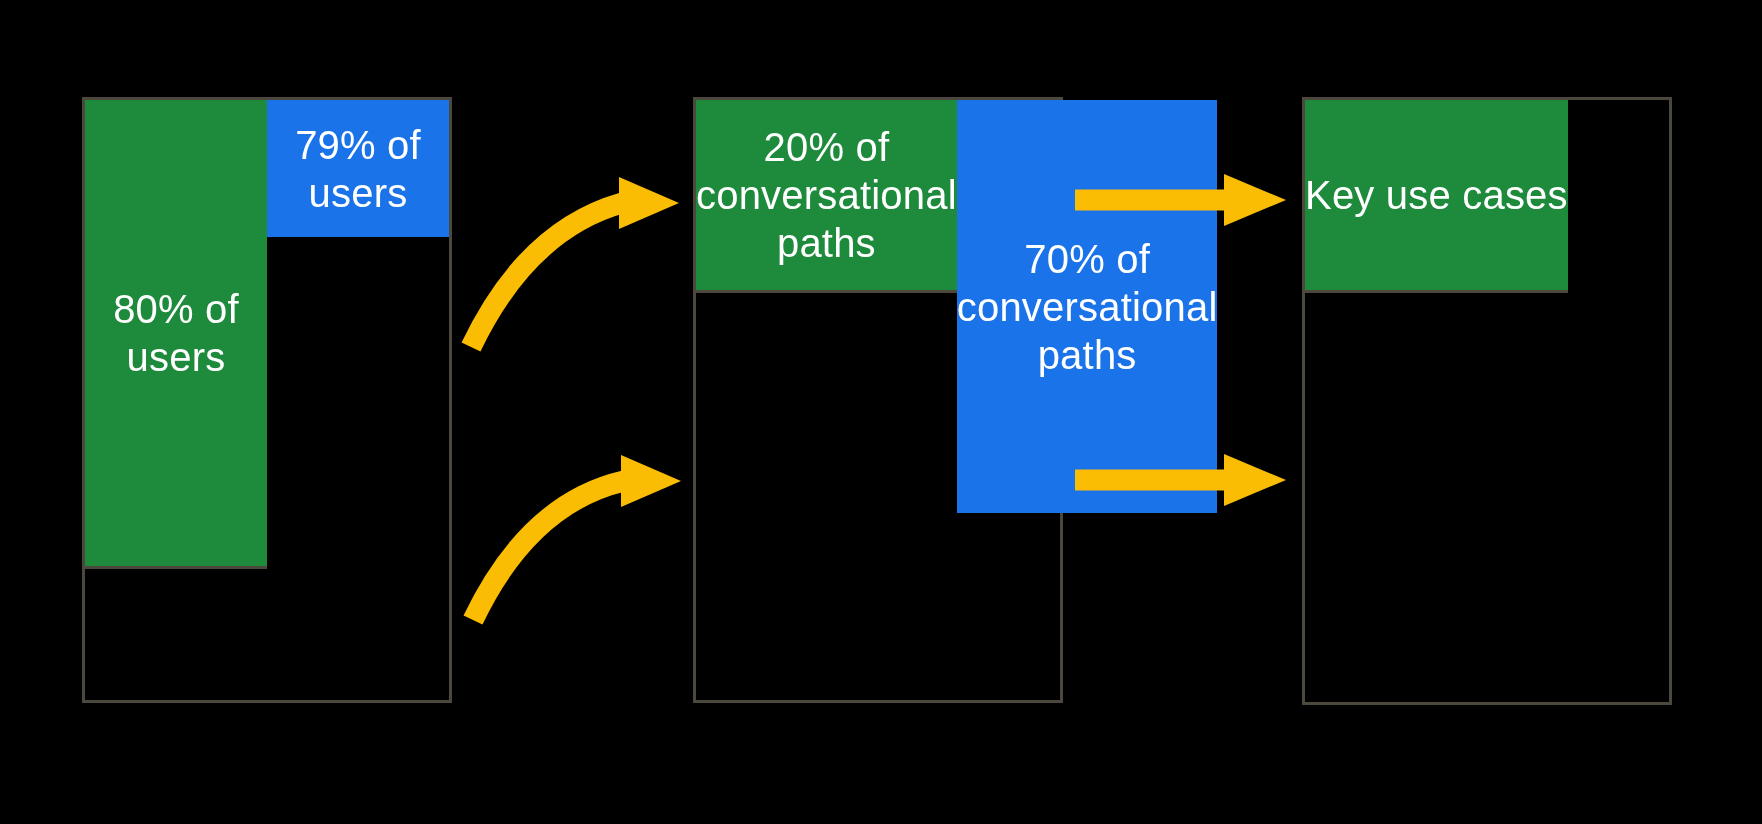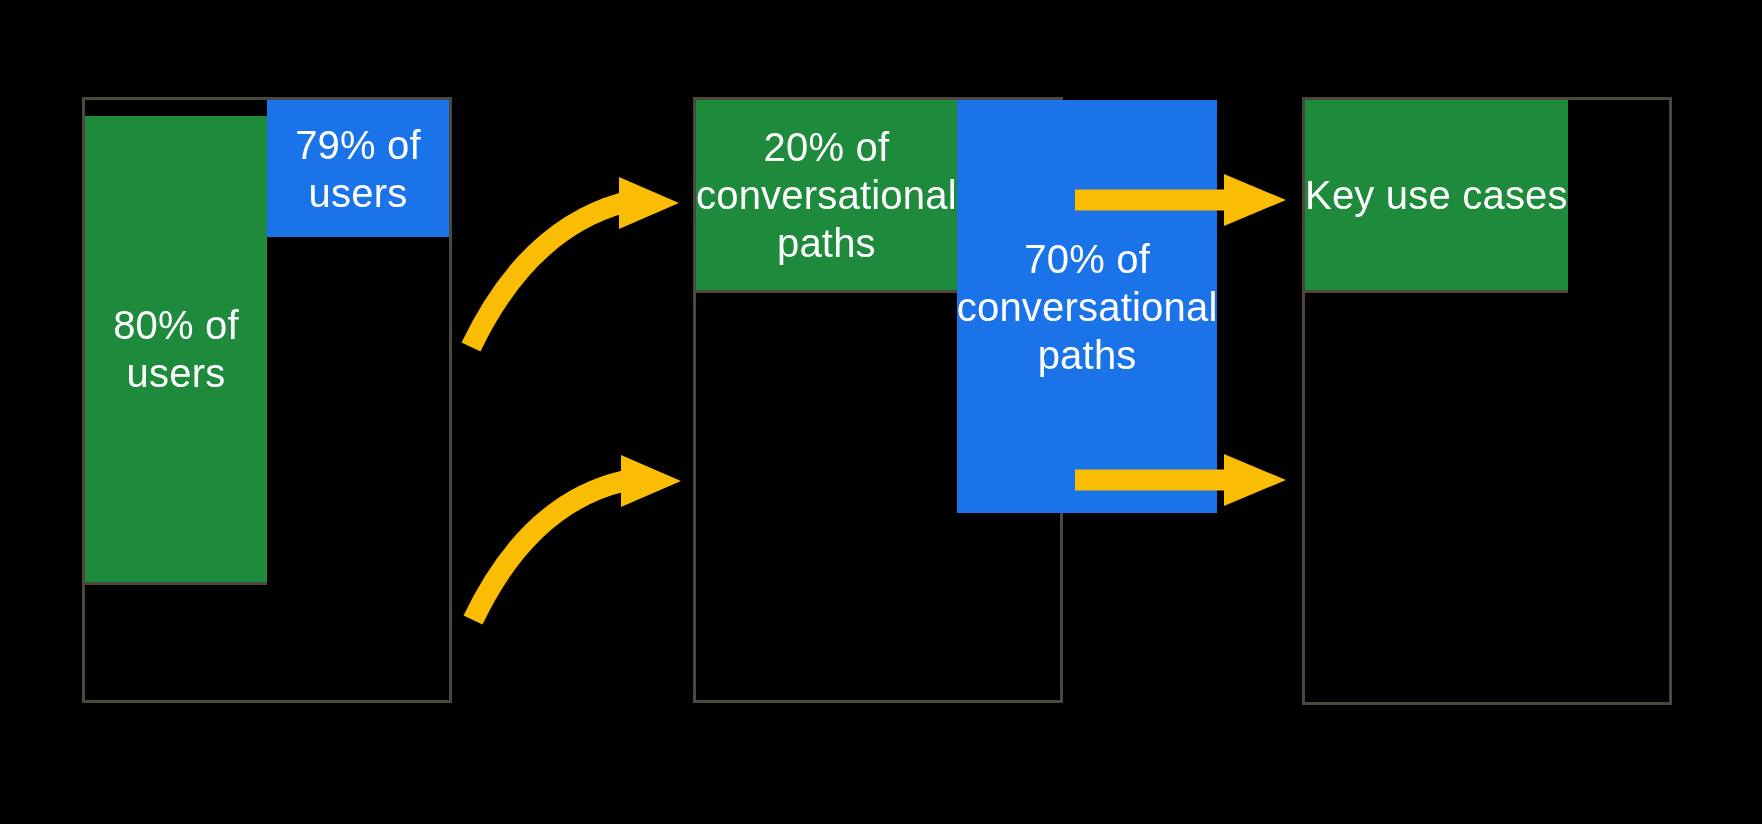--- a/index.html
+++ b/index.html
@@ -58,21 +58,21 @@
     fill: var(--yellow);
     stroke: none;
   }
 </style>
 </head>
 <body>
 
 <div class="canvas">
 
   <div class="column" style="left:82px; top:97px; width:370px; height:606px;">
-    <div class="segment first seg-green" style="height:469px;margin-top:16px;">
+    <div class="segment first seg-green" style="height:469px;">
       <span class="seg-label">80% of users</span>
     </div>
     <div class="segment seg-blue" style="height:137px;">
       <span class="seg-label">79% of users</span>
     </div>
   </div>
 
   <div class="column" style="left:693px; top:97px; width:370px; height:606px;">
     <div class="segment first seg-green" style="height:193px;">
       <span class="seg-label">20% of

